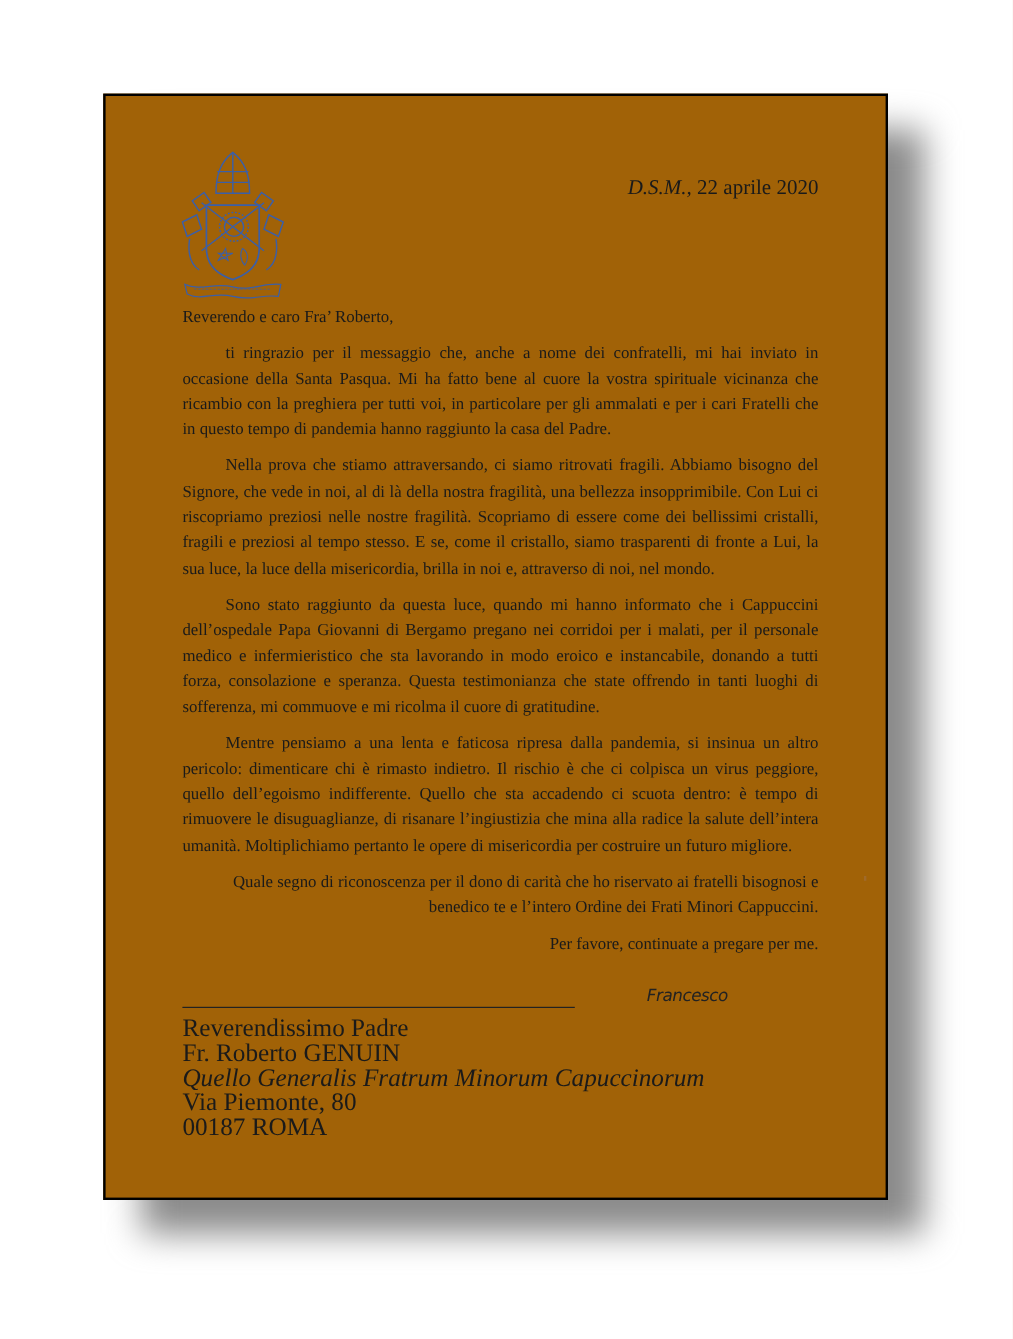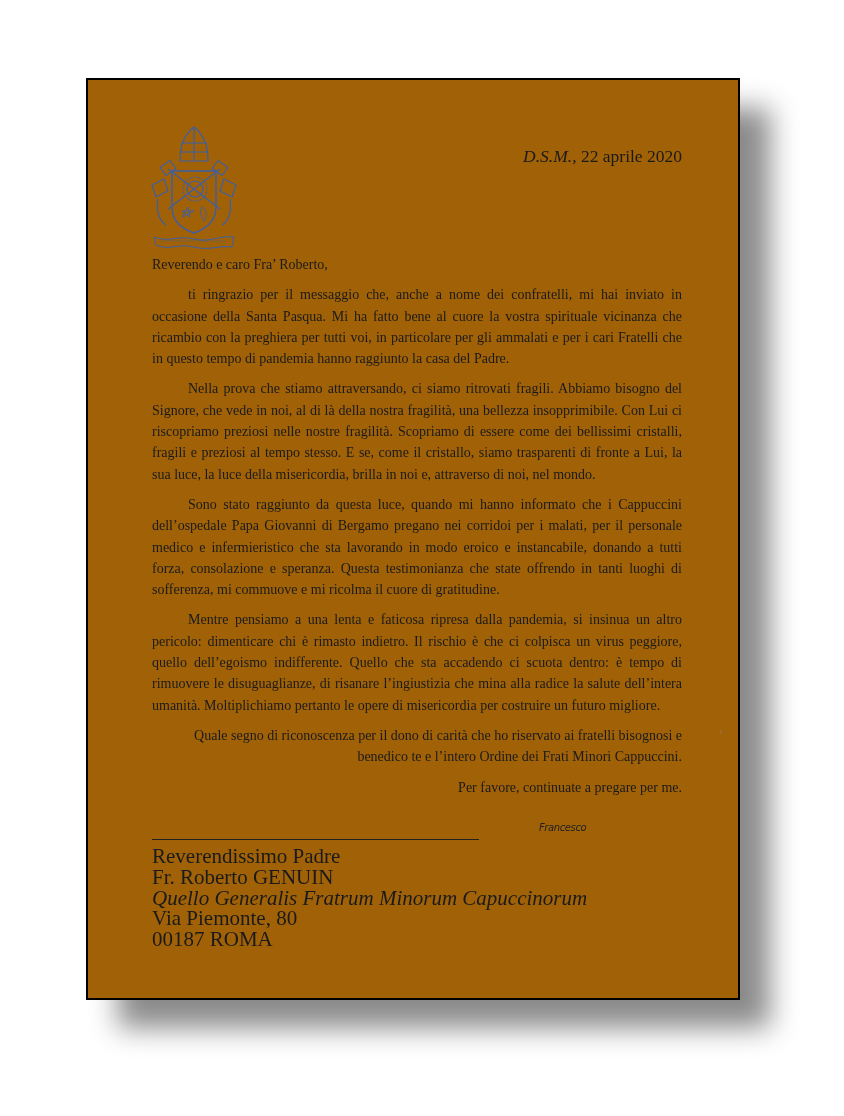--- a/index.html
+++ b/index.html
@@ -13,21 +13,21 @@
       background: #a16207; border: 2px solid #000;
       font-family: "Liberation Serif", "DejaVu Serif", serif; color: #1a1a1a;
     }
     .coat { position: absolute; left: 60px; top: 45px; width: 92px; height: 128px; }
     .date { position: absolute; right: 56px; top: 66px; font-size: 17.5px; }
     .date i { font-style: italic; }
     .body { position: absolute; left: 64px; top: 174px; width: 530px; font-size: 14px; line-height: 21.3px; }
     .salutation { margin: 0 0 9px 0; }
     .para { margin: 0 0 9px 0; text-align: justify; text-indent: 36px; }
     .para.last { text-align: right; }
-    .sig { position: absolute; left: 451px; top: 742px; font-family: "DejaVu Sans", sans-serif; font-size: 10px; color: #222; font-style: italic; letter-spacing: -0.4px; }
+    .sig { position: absolute; left: 451px; top: 742px; font-family: "DejaVu Sans", sans-serif; font-size: 14px; color: #222; font-style: italic; letter-spacing: -0.4px; }
     .rule { position: absolute; left: 64px; top: 759px; width: 327px; height: 1px; background: #222; }
     .addr { position: absolute; left: 64px; top: 766px; font-size: 21px; line-height: 20.8px; }
     .addr .it { font-style: italic; }
     .speck { position: absolute; left: 632px; top: 650px; width: 2px; height: 4px; background: #a06a2a; }
   </style>
 </head>
 <body>
 
 <div class="shadow"></div>
 

